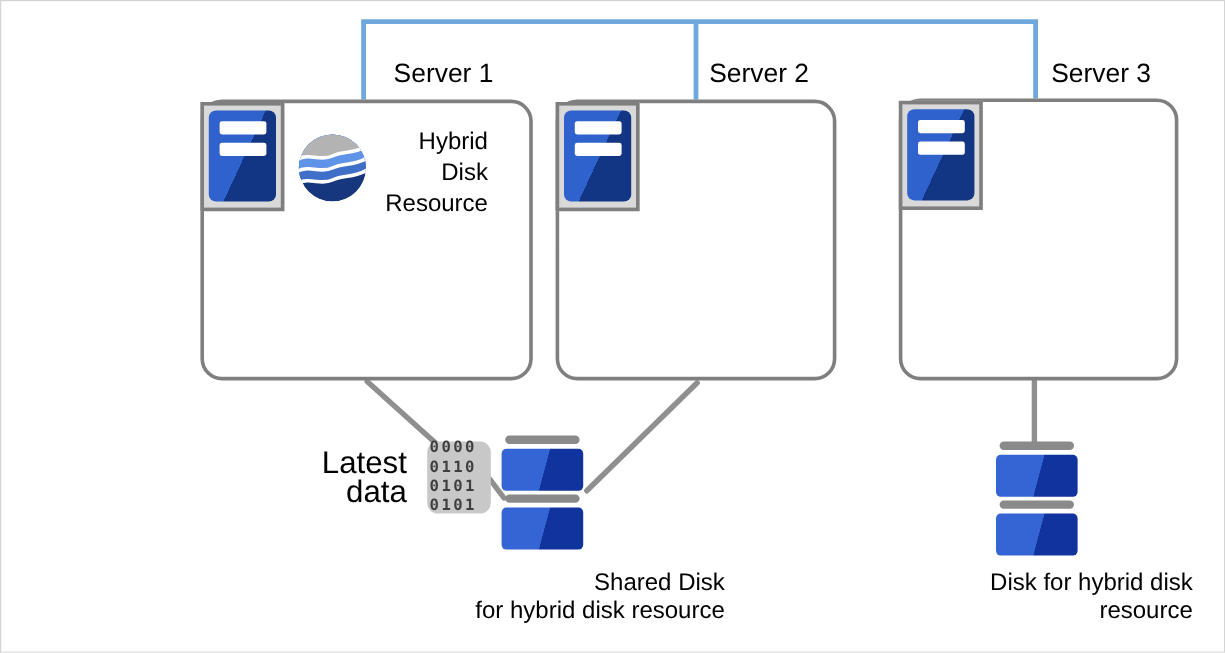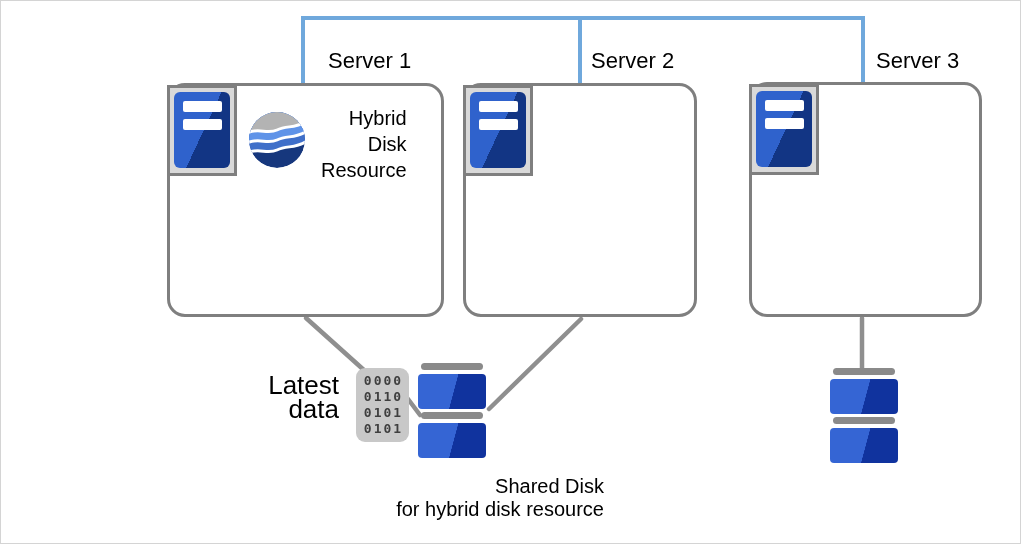--- a/index.html
+++ b/index.html
@@ -98,28 +98,27 @@
     line-height: 26px;
     z-index: 4;
     text-align: right;
   }
 
   .binary-block {
     position: absolute;
     left: 355px;
     top: 367px;
     width: 53px;
-    height: 74px;
+    height: 60px;
     background: var(--binary_bg);
     border-radius: 9px;
     z-index: 3;
     display: flex;
     flex-direction: column;
     justify-content: center;
-    align-items: center;
   }
   .binary-row {
     font-family: "DejaVu Sans Mono", monospace;
     font-weight: bold;
     font-size: 13px;
     line-height: 16px;
     letter-spacing: 2px;
     text-indent: 2px;
     color: var(--binary_digits);
   }
@@ -251,14 +250,18 @@
     <div class="disk-bar"></div>
     <div class="disk-platter"></div>
     <div class="disk-bar"></div>
     <div class="disk-platter"></div>
   </div>
 
   <div class="caption" style="left:303px;top:474px;width:300px;">
     <div>Shared Disk</div>
     <div>for hybrid disk resource</div>
   </div>
+  <div class="caption" style="left:733px;top:474px;width:260px;">
+    <div>Disk for hybrid disk</div>
+    <div>resource</div>
+  </div>
 
 </div>
 
 </body></html>

